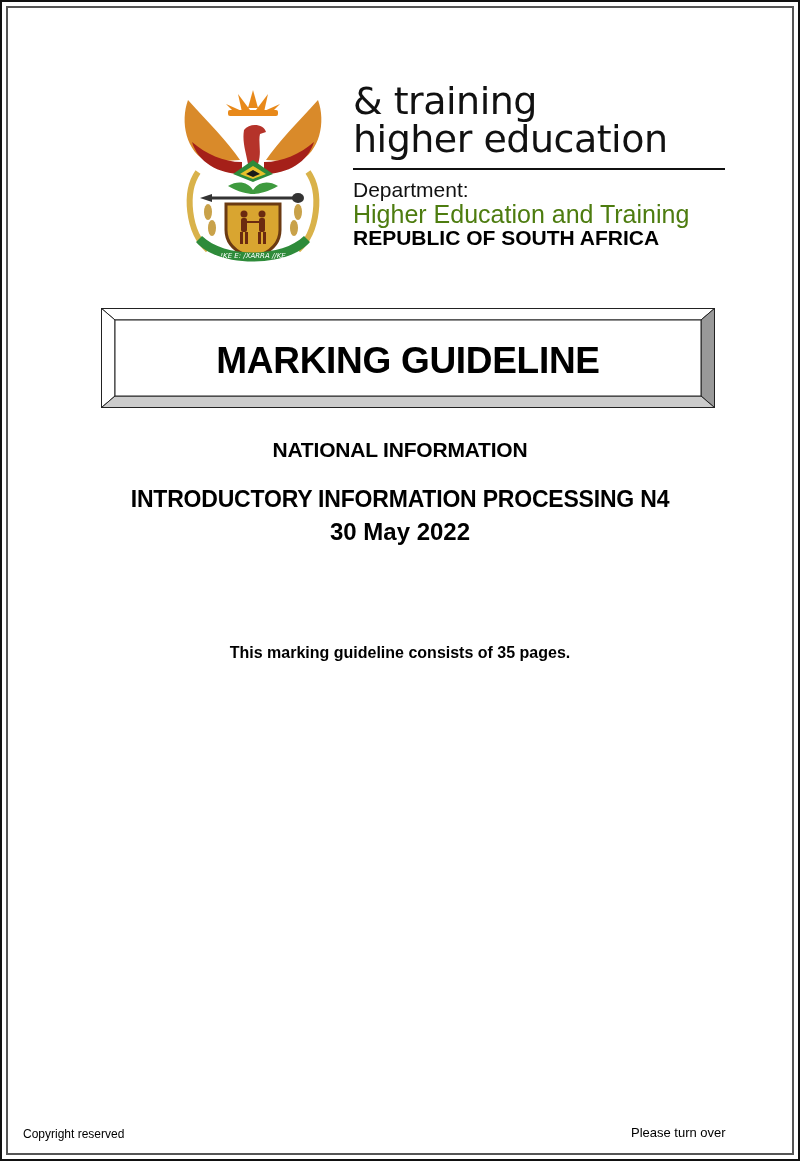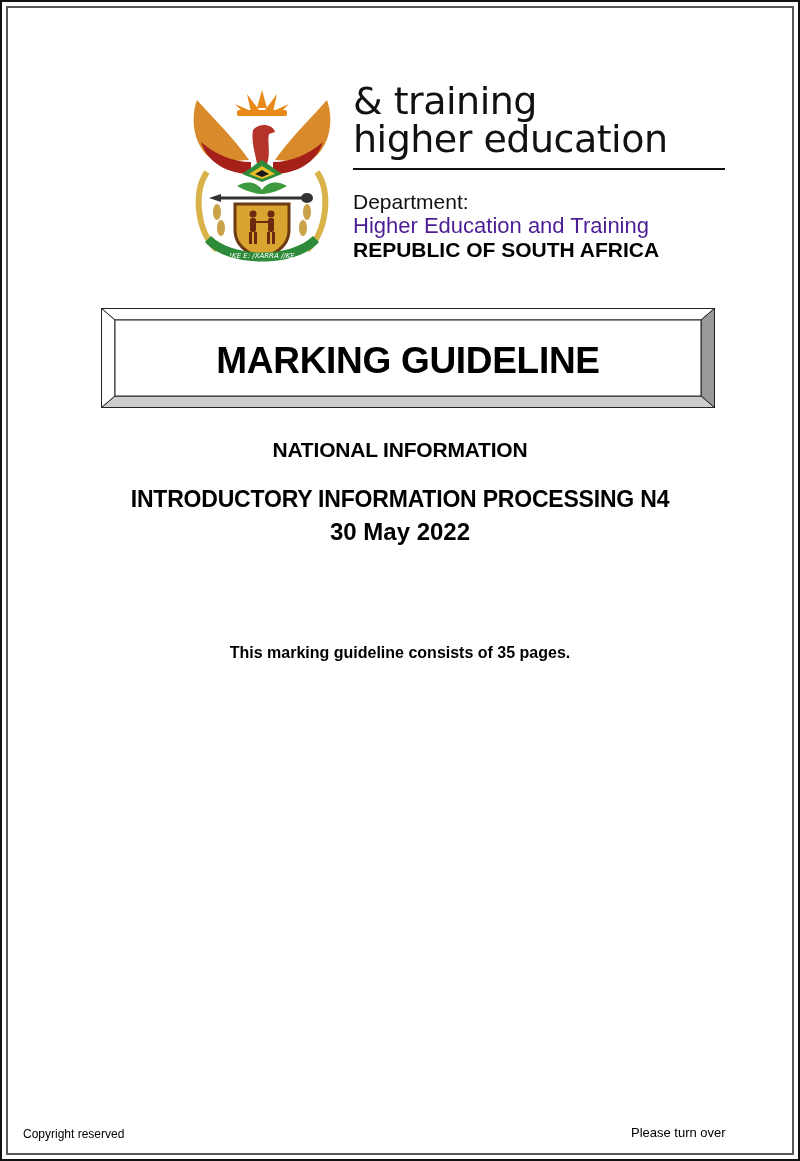--- a/index.html
+++ b/index.html
@@ -1,26 +1,26 @@
 <!DOCTYPE html>
 <html><head>
 <meta charset="utf-8">
 <style>
   html, body { margin: 0; padding: 0; background: #ffffff; }
   body { width: 800px; height: 1161px; position: relative; overflow: hidden; font-family: "Liberation Sans", sans-serif; color: #000; }
   .outer-frame { position: absolute; left: 0; top: 0; width: 800px; height: 1161px; box-sizing: border-box; border: 2px solid #111; }
   .inner-frame { position: absolute; left: 6px; top: 6px; right: 6px; bottom: 6px; border: 2px solid #555; }
 
   .header-block { position: absolute; left: 170px; top: 82px; width: 560px; height: 185px; }
-  .crest { position: absolute; left: 17px; top: 0; width: 150px; height: 185px; }
+  .crest { position: absolute; left: 8px; top: 0; width: 150px; height: 185px; }
   .brand { position: absolute; left: 183px; top: 0; width: 372px; }
   .brand-title { font-family: "DejaVu Sans", sans-serif; font-size: 38px; line-height: 38px; letter-spacing: -0.5px; color: #111; }
   .brand-rule { height: 2px; background: #111; margin-top: 10px; width: 372px; }
-  .dept-label { font-size: 21px; line-height: 24px; margin-top: 20px; color: #111; }
-  .dept-name { font-size: 22px; line-height: 24px; color: #4c1d95; }
+  .dept-label { font-size: 21px; line-height: 24px; margin-top: 8px; color: #111; }
+  .dept-name { font-size: 25px; line-height: 24px; color: #4d7c0f; }
   .country { font-size: 21px; line-height: 24px; font-weight: bold; color: #000000; }
 
   .title-box { position: absolute; left: 101px; top: 308px; width: 614px; height: 100px; }
   .title-box svg { position: absolute; left: 0; top: 0; }
   .title-text { position: absolute; left: 0; top: 0; width: 100%; height: 100%; display: flex; align-items: center; justify-content: center; font-size: 37px; font-weight: bold; letter-spacing: -0.3px; padding-top: 5px; box-sizing: border-box; border-radius: 25px; }
 
   .line-center { position: absolute; left: 0; width: 800px; text-align: center; font-weight: bold; }
   .cert { top: 438px; font-size: 21px; letter-spacing: -0.2px; }
   .subject { top: 486px; font-size: 23px; letter-spacing: -0.2px; }
   .date { top: 518px; font-size: 24px; }

